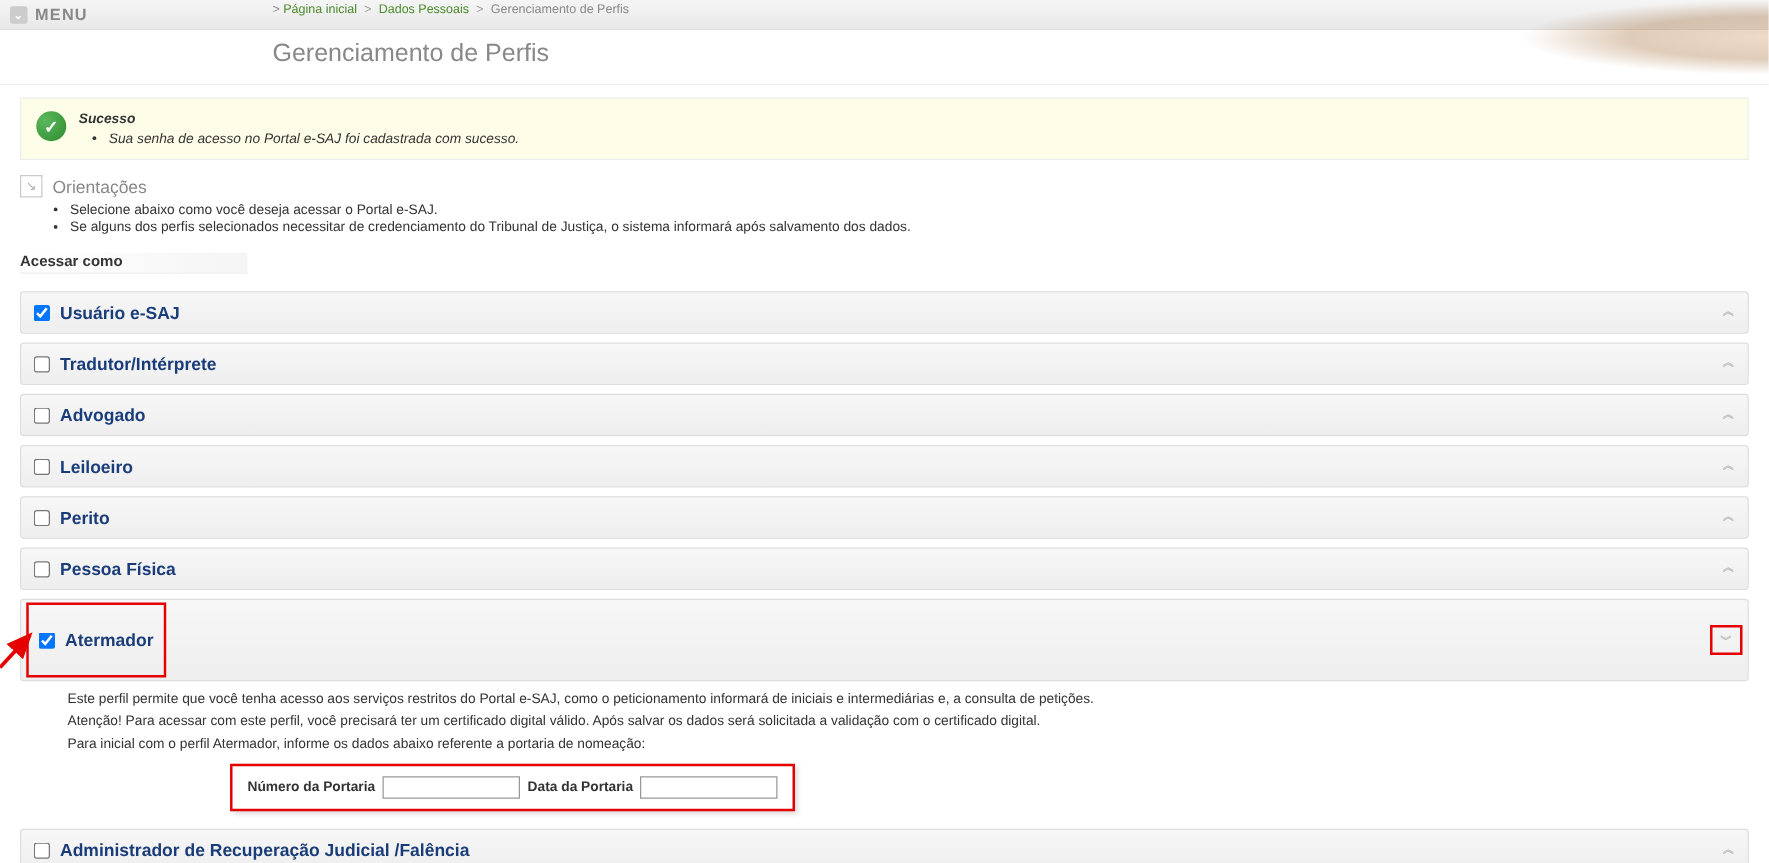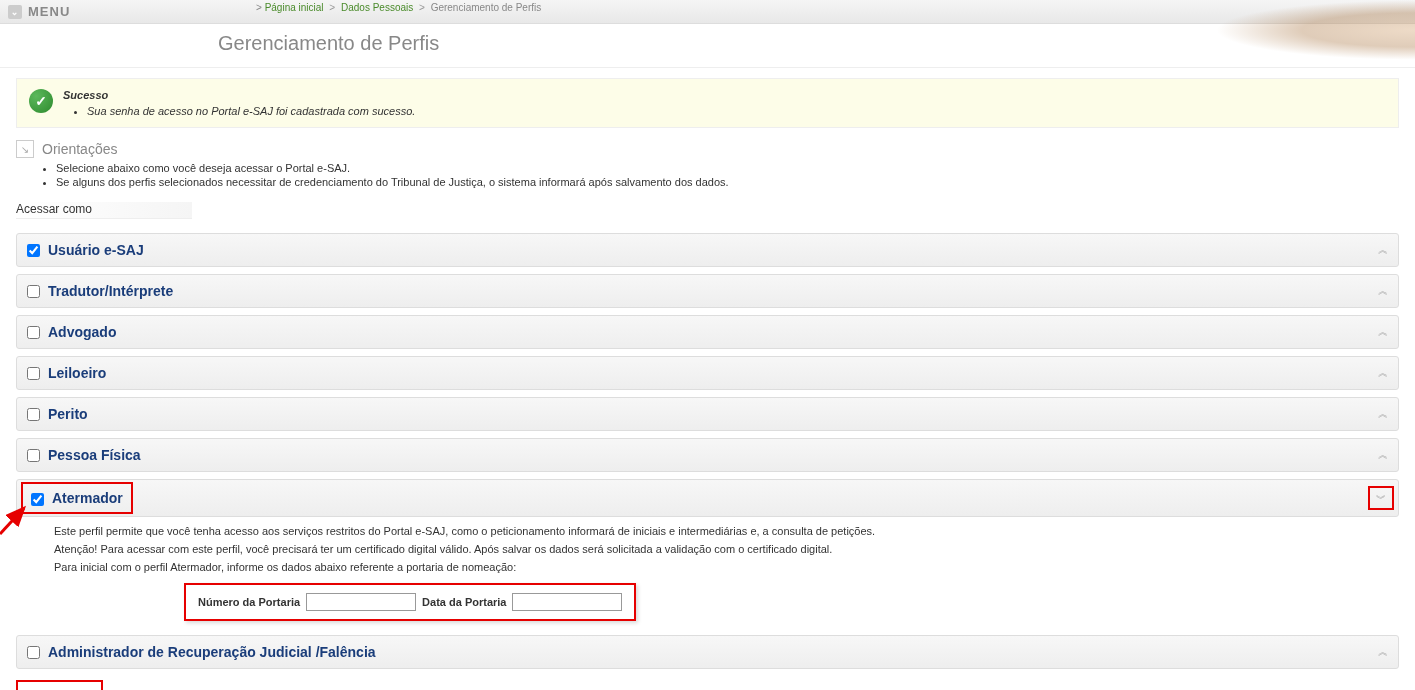--- a/index.html
+++ b/index.html
@@ -1,21 +1,21 @@
 <!DOCTYPE html>
 <html><head>
 <meta charset="utf-8">
 <style>
   * { box-sizing: border-box; margin: 0; padding: 0; }
   body { font-family: Arial, Helvetica, sans-serif; font-size: 11px; color: #333; background: #fff; width: 1415px; }
   
   .top-bar { background: linear-gradient(to bottom, #f5f5f5, #e8e8e8); border-bottom: 1px solid #ddd; height: 24px; display: flex; align-items: center; padding-left: 8px; position: relative; }
   .menu-btn { display: flex; align-items: center; color: #888; font-size: 13px; font-weight: bold; letter-spacing: 1px; cursor: pointer; }
   .menu-chevron { width: 14px; height: 14px; background: #ccc; border-radius: 2px; margin-right: 6px; display: flex; align-items: center; justify-content: center; font-size: 9px; color: #fff; }
-  .breadcrumb { position: absolute; left: 218px; top: 0; font-size: 10px; color: #888; padding-top: 2px; margin-left: 38px; }
+  .breadcrumb { position: absolute; left: 218px; top: 0; font-size: 10px; color: #888; padding-top: 2px; }
   .breadcrumb a { color: #4a8b2b; text-decoration: none; }
   .breadcrumb .sep { color: #999; margin: 0 3px; }
   .top-art { position: absolute; right: 0; top: 0; width: 200px; height: 60px; background: radial-gradient(ellipse at right, #d4a574 0%, #b08050 40%, transparent 70%); opacity: 0.4; overflow: hidden; }
   
   .page-title-row { padding: 8px 0 12px 218px; border-bottom: 1px solid #eee; }
   .page-title { color: #888; font-size: 20px; font-weight: normal; }
   
   .content { padding: 10px 16px; }
   
   .success-box { background: #fdfde8; border: 1px solid #eee; padding: 10px 12px; margin-bottom: 12px; display: flex; align-items: flex-start; gap: 10px; }
@@ -23,29 +23,29 @@
   .success-body { flex: 1; font-style: italic; }
   .success-title { font-weight: bold; margin-bottom: 4px; }
   .success-body ul { margin-left: 24px; margin-top: 4px; }
   
   .orient-box { margin-bottom: 14px; }
   .orient-header { display: flex; align-items: center; gap: 8px; color: #888; font-size: 14px; margin-bottom: 4px; }
   .orient-icon { width: 18px; height: 18px; border: 1px solid #ccc; display: flex; align-items: center; justify-content: center; font-size: 10px; color: #aaa; }
   .orient-box ul { margin-left: 40px; }
   .orient-box li { margin-bottom: 2px; }
   
-  .acessar-label { font-weight: normal; font-size: 12px; margin-bottom: 6px; padding-bottom: 2px; border-bottom: 1px solid #eee; display: inline-block; padding-right: 100px; background: linear-gradient(to right, #fff, #f5f5f5); }
+  .acessar-label { font-weight: bold; font-size: 12px; margin-bottom: 6px; padding-bottom: 2px; border-bottom: 1px solid #eee; display: inline-block; padding-right: 100px; background: linear-gradient(to right, #fff, #f5f5f5); }
   .acessar-wrap { margin-bottom: 8px; }
   
   .profile-row { background: linear-gradient(to bottom, #f7f7f7, #eeeeee); border: 1px solid #ddd; border-radius: 3px; padding: 8px 10px; margin-bottom: 7px; display: flex; align-items: center; position: relative; }
   .profile-row input[type=checkbox] { margin-right: 8px; }
   .profile-label { color: #1a3d7a; font-weight: bold; font-size: 14px; }
   .expand-icon { position: absolute; right: 10px; top: 50%; transform: translateY(-50%); color: #aaa; font-size: 10px; line-height: 6px; cursor: pointer; }
   .profile-row.highlight-row { position: relative; }
-  .profile-row.highlight-row .cb-wrap { border: 2px solid #e60000; padding: 6px 8px; margin: -6px 0 -6px -6px; display: inline-flex; align-items: flex-end; }
+  .profile-row.highlight-row .cb-wrap { border: 2px solid #e60000; padding: 20px 8px; margin: -6px 0 -6px -6px; display: inline-flex; align-items: center; }
   .profile-row.highlight-row .expand-wrap { border: 2px solid #e60000; padding: 4px 6px; position: absolute; right: 4px; top: 50%; transform: translateY(-50%); }
   
   .panel-body { padding: 8px 10px 14px 38px; font-size: 11px; color: #333; }
   .panel-body p { margin-bottom: 6px; }
   
   .portaria-box { border: 2px solid #e60000; padding: 8px 12px; display: inline-flex; align-items: center; gap: 6px; margin-top: 4px; margin-left: 130px; box-shadow: 2px 2px 4px rgba(0,0,0,0.15); }
   .portaria-box label { font-weight: bold; }
   .portaria-box input { border: 1px solid #999; height: 18px; padding: 0 4px; font-size: 11px; }
   .portaria-box input.num { width: 110px; }
   .portaria-box input.date { width: 110px; }

